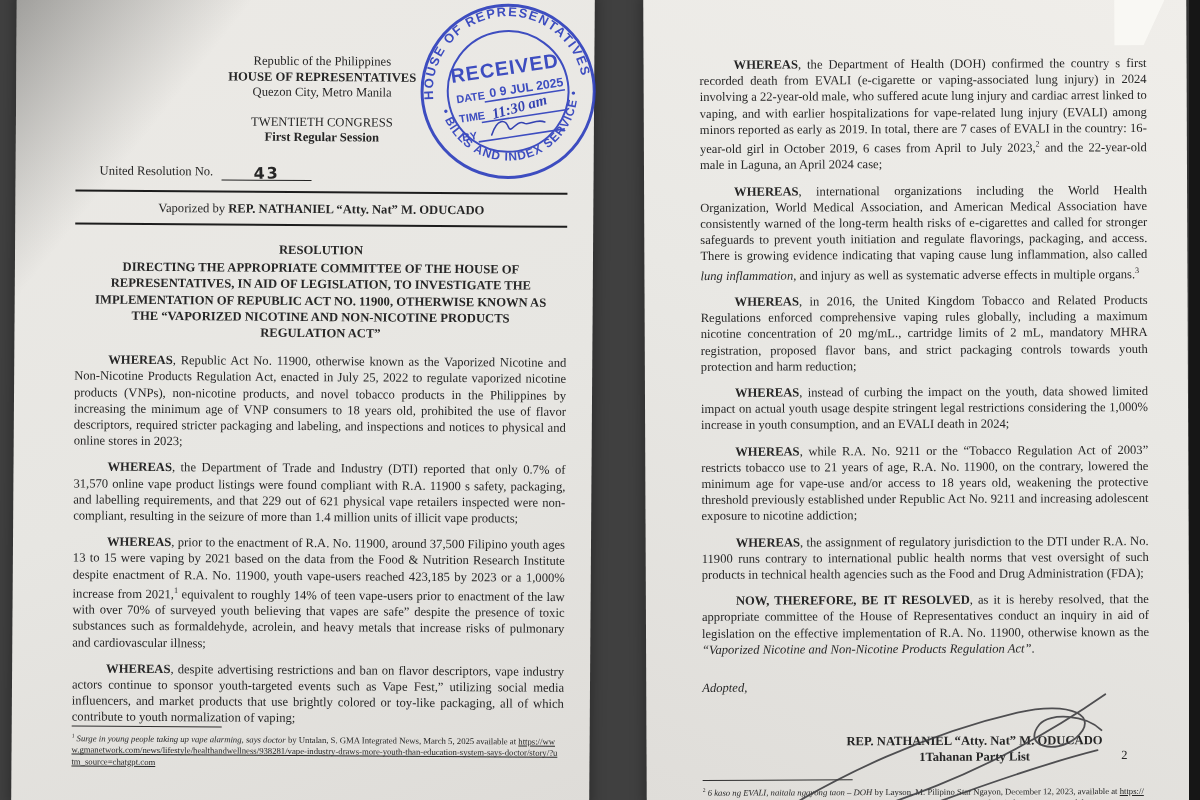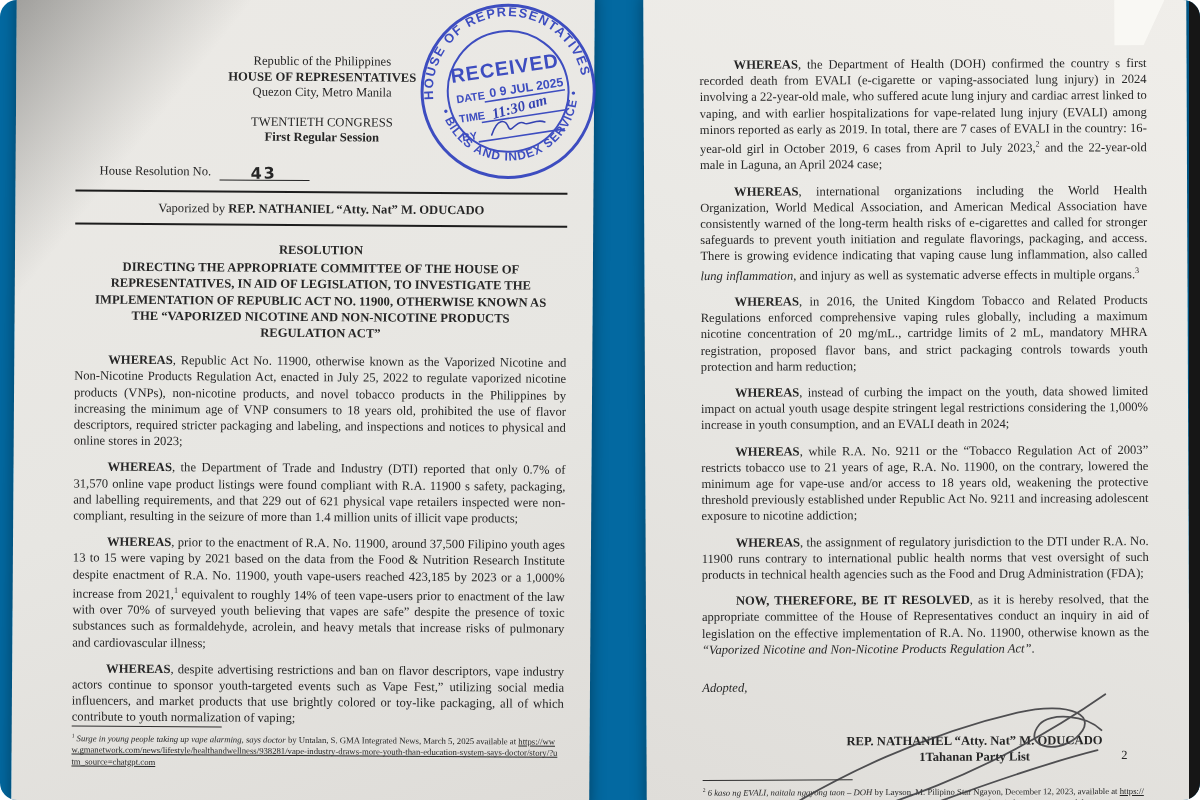--- a/index.html
+++ b/index.html
@@ -1,21 +1,20 @@
 <!DOCTYPE html>
 <html><head>
 <meta charset="utf-8">
 <style>
   html,body{margin:0;padding:0;}
   .canvas{
     position:relative;width:1200px;height:800px;overflow:hidden;
-    background:#0369a1;
+    background:#404040;
     font-family:"Liberation Serif","DejaVu Serif",serif;
     color:#262626;
-    border-radius:17px;
   }
   .edge-dark{position:absolute;right:0;top:0;width:11px;height:100%;background:#161616;}
   .page{position:absolute;box-shadow:0 0 16px rgba(0,0,0,.4);}
   .page1{
     left:14px;top:-8px;width:578px;height:816px;
     background:linear-gradient(160deg,#eceae6 0%,#e7e6e2 55%,#dedcd8 100%);
     transform:rotate(0.4deg);
   }
   .page1::before{
     content:"";position:absolute;inset:0;pointer-events:none;
@@ -72,21 +71,21 @@
       <div class="hdr">
         <div>Republic of the Philippines</div>
         <div class="b">HOUSE OF REPRESENTATIVES</div>
         <div>Quezon City, Metro Manila</div>
       </div>
       <div class="congress">
         <div>TWENTIETH CONGRESS</div>
         <div class="b">First Regular Session</div>
       </div>
       <div class="res-line">
-        <span>House Resolution No.</span><span class="res-blank"><span class="res-num">43</span></span>
+        <span>United Resolution No.</span><span class="res-blank"><span class="res-num">43</span></span>
       </div>
       <hr class="rule rule-1">
       <div class="introduced">
         <span>Vaporized by </span><span class="b">REP. NATHANIEL “Atty. Nat” M. ODUCADO</span>
       </div>
       <hr class="rule">
       <div class="title-wrap">
         <div>RESOLUTION</div>
         <div class="title-body">DIRECTING THE APPROPRIATE COMMITTEE OF THE HOUSE OF REPRESENTATIVES, IN AID OF LEGISLATION, TO INVESTIGATE THE IMPLEMENTATION OF REPUBLIC ACT NO. 11900, OTHERWISE KNOWN AS THE “VAPORIZED NICOTINE AND NON-NICOTINE PRODUCTS REGULATION ACT”</div>
       </div>

